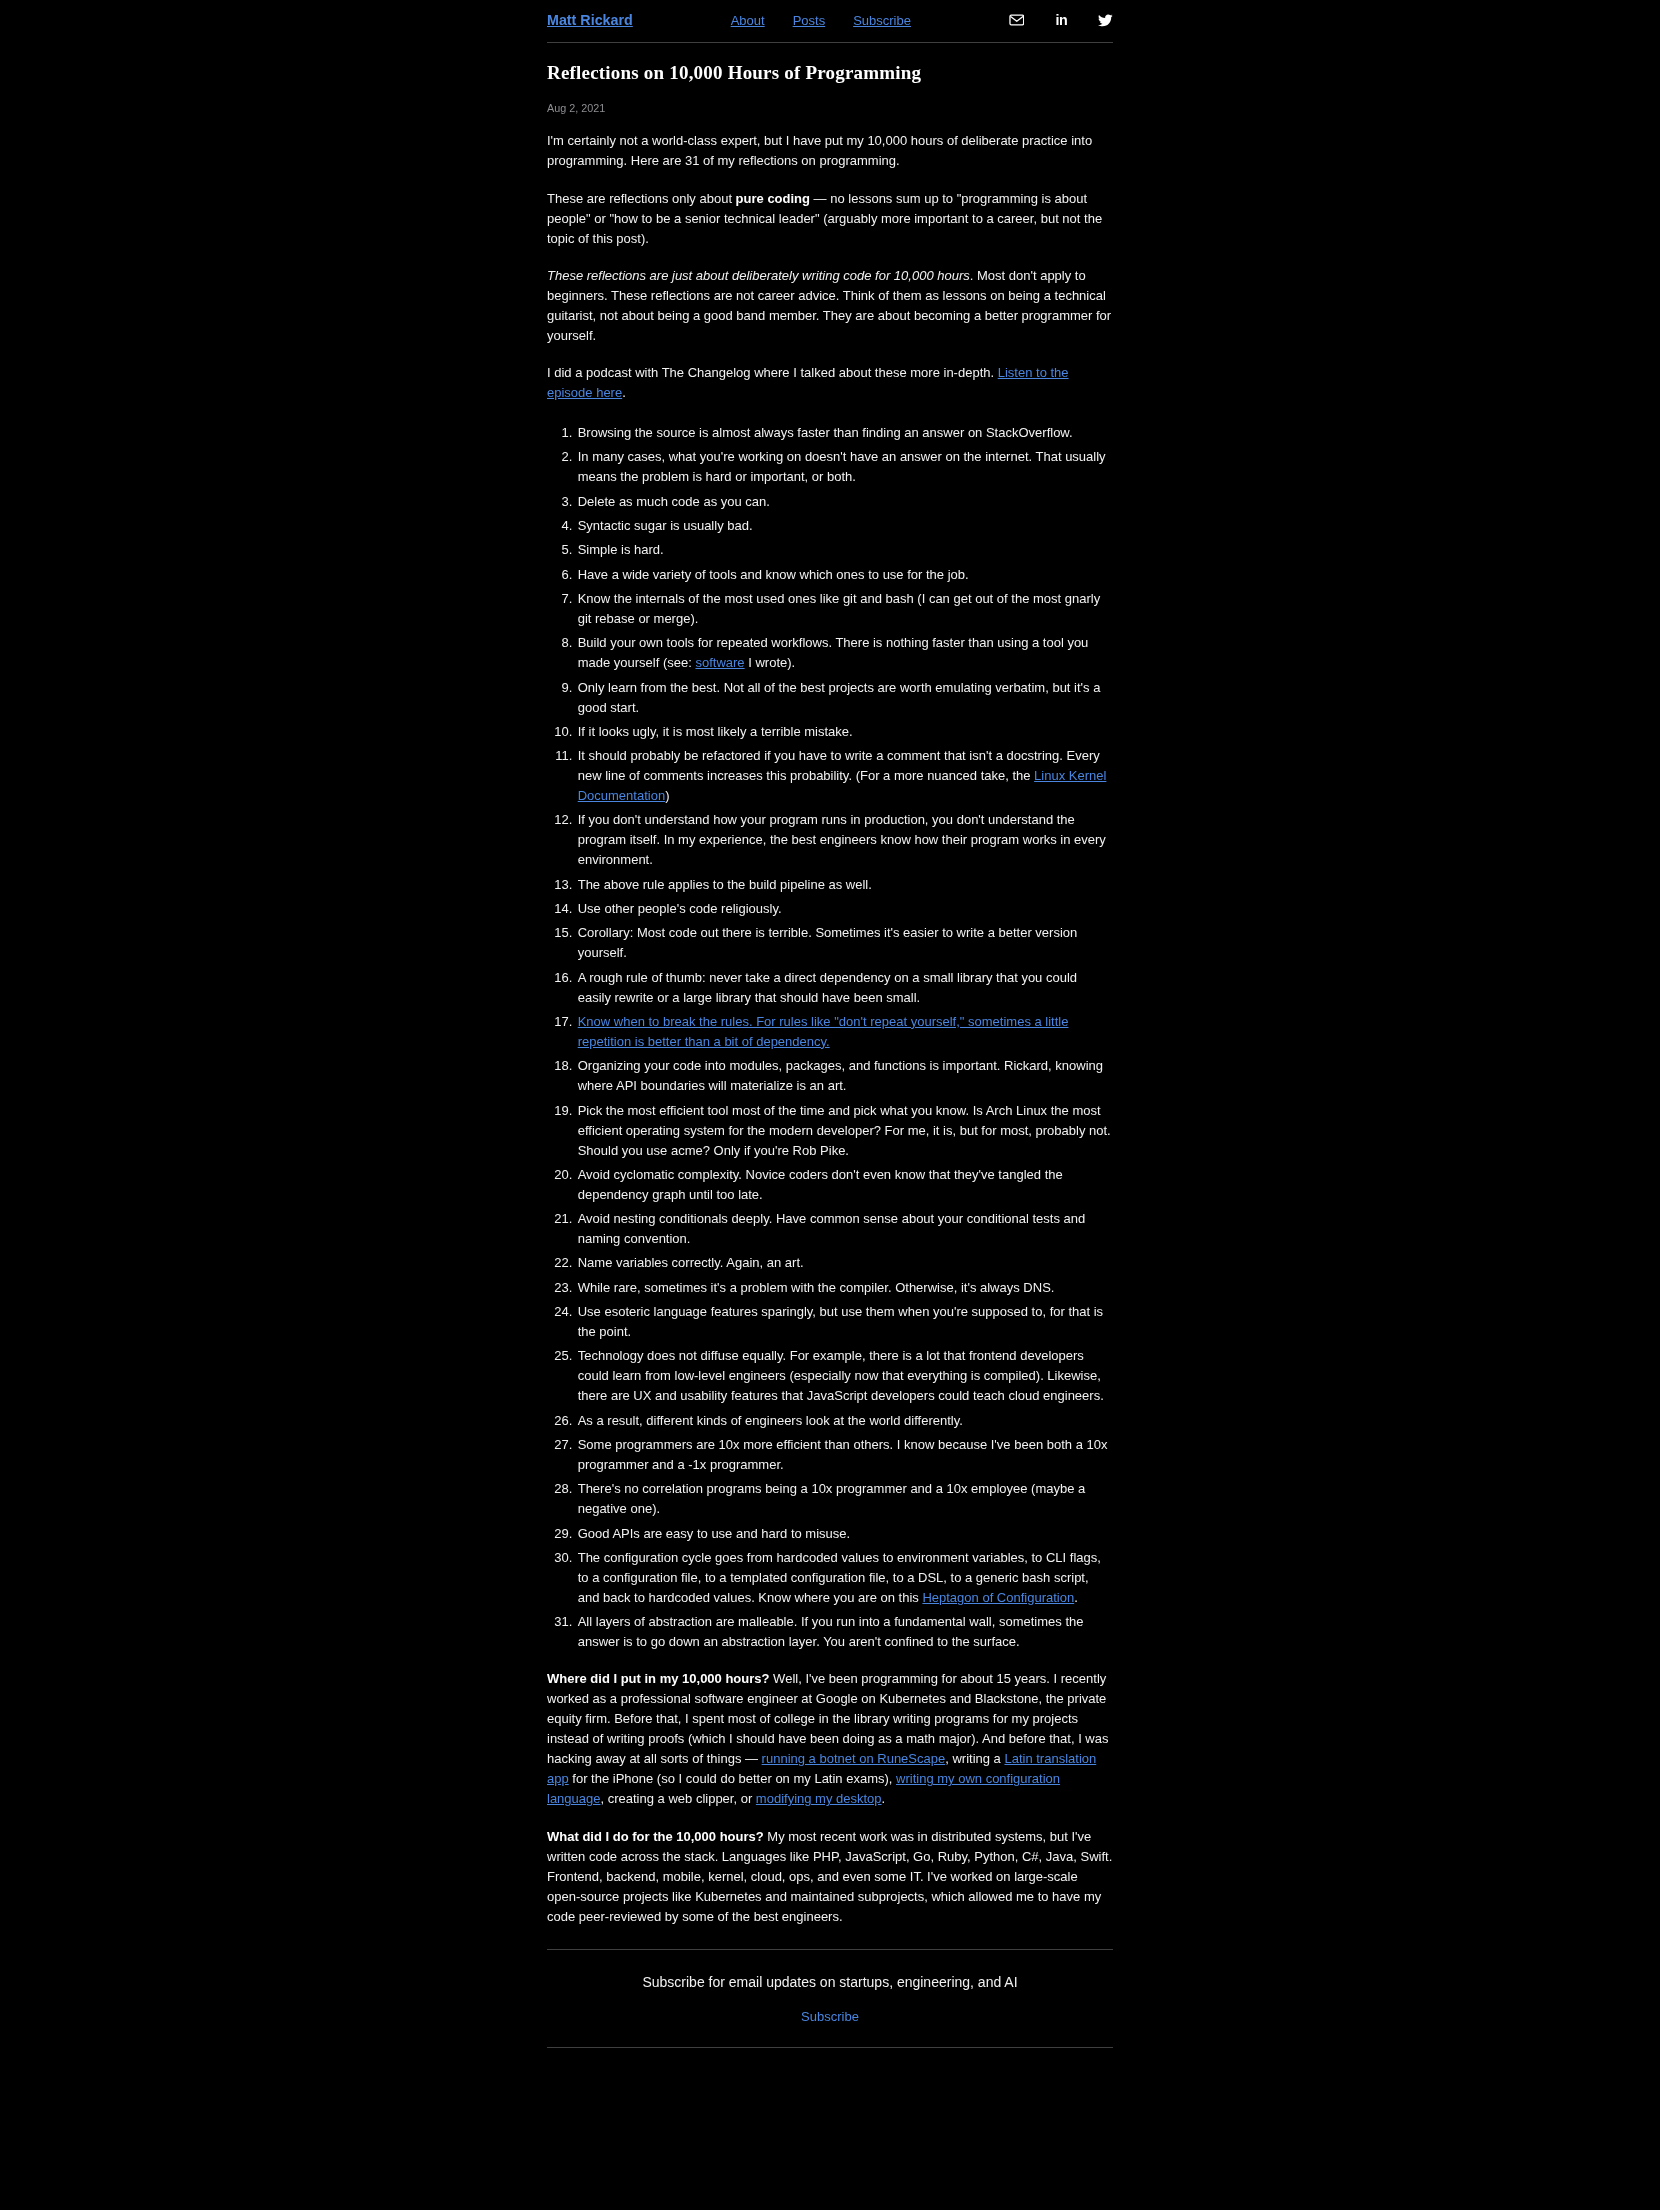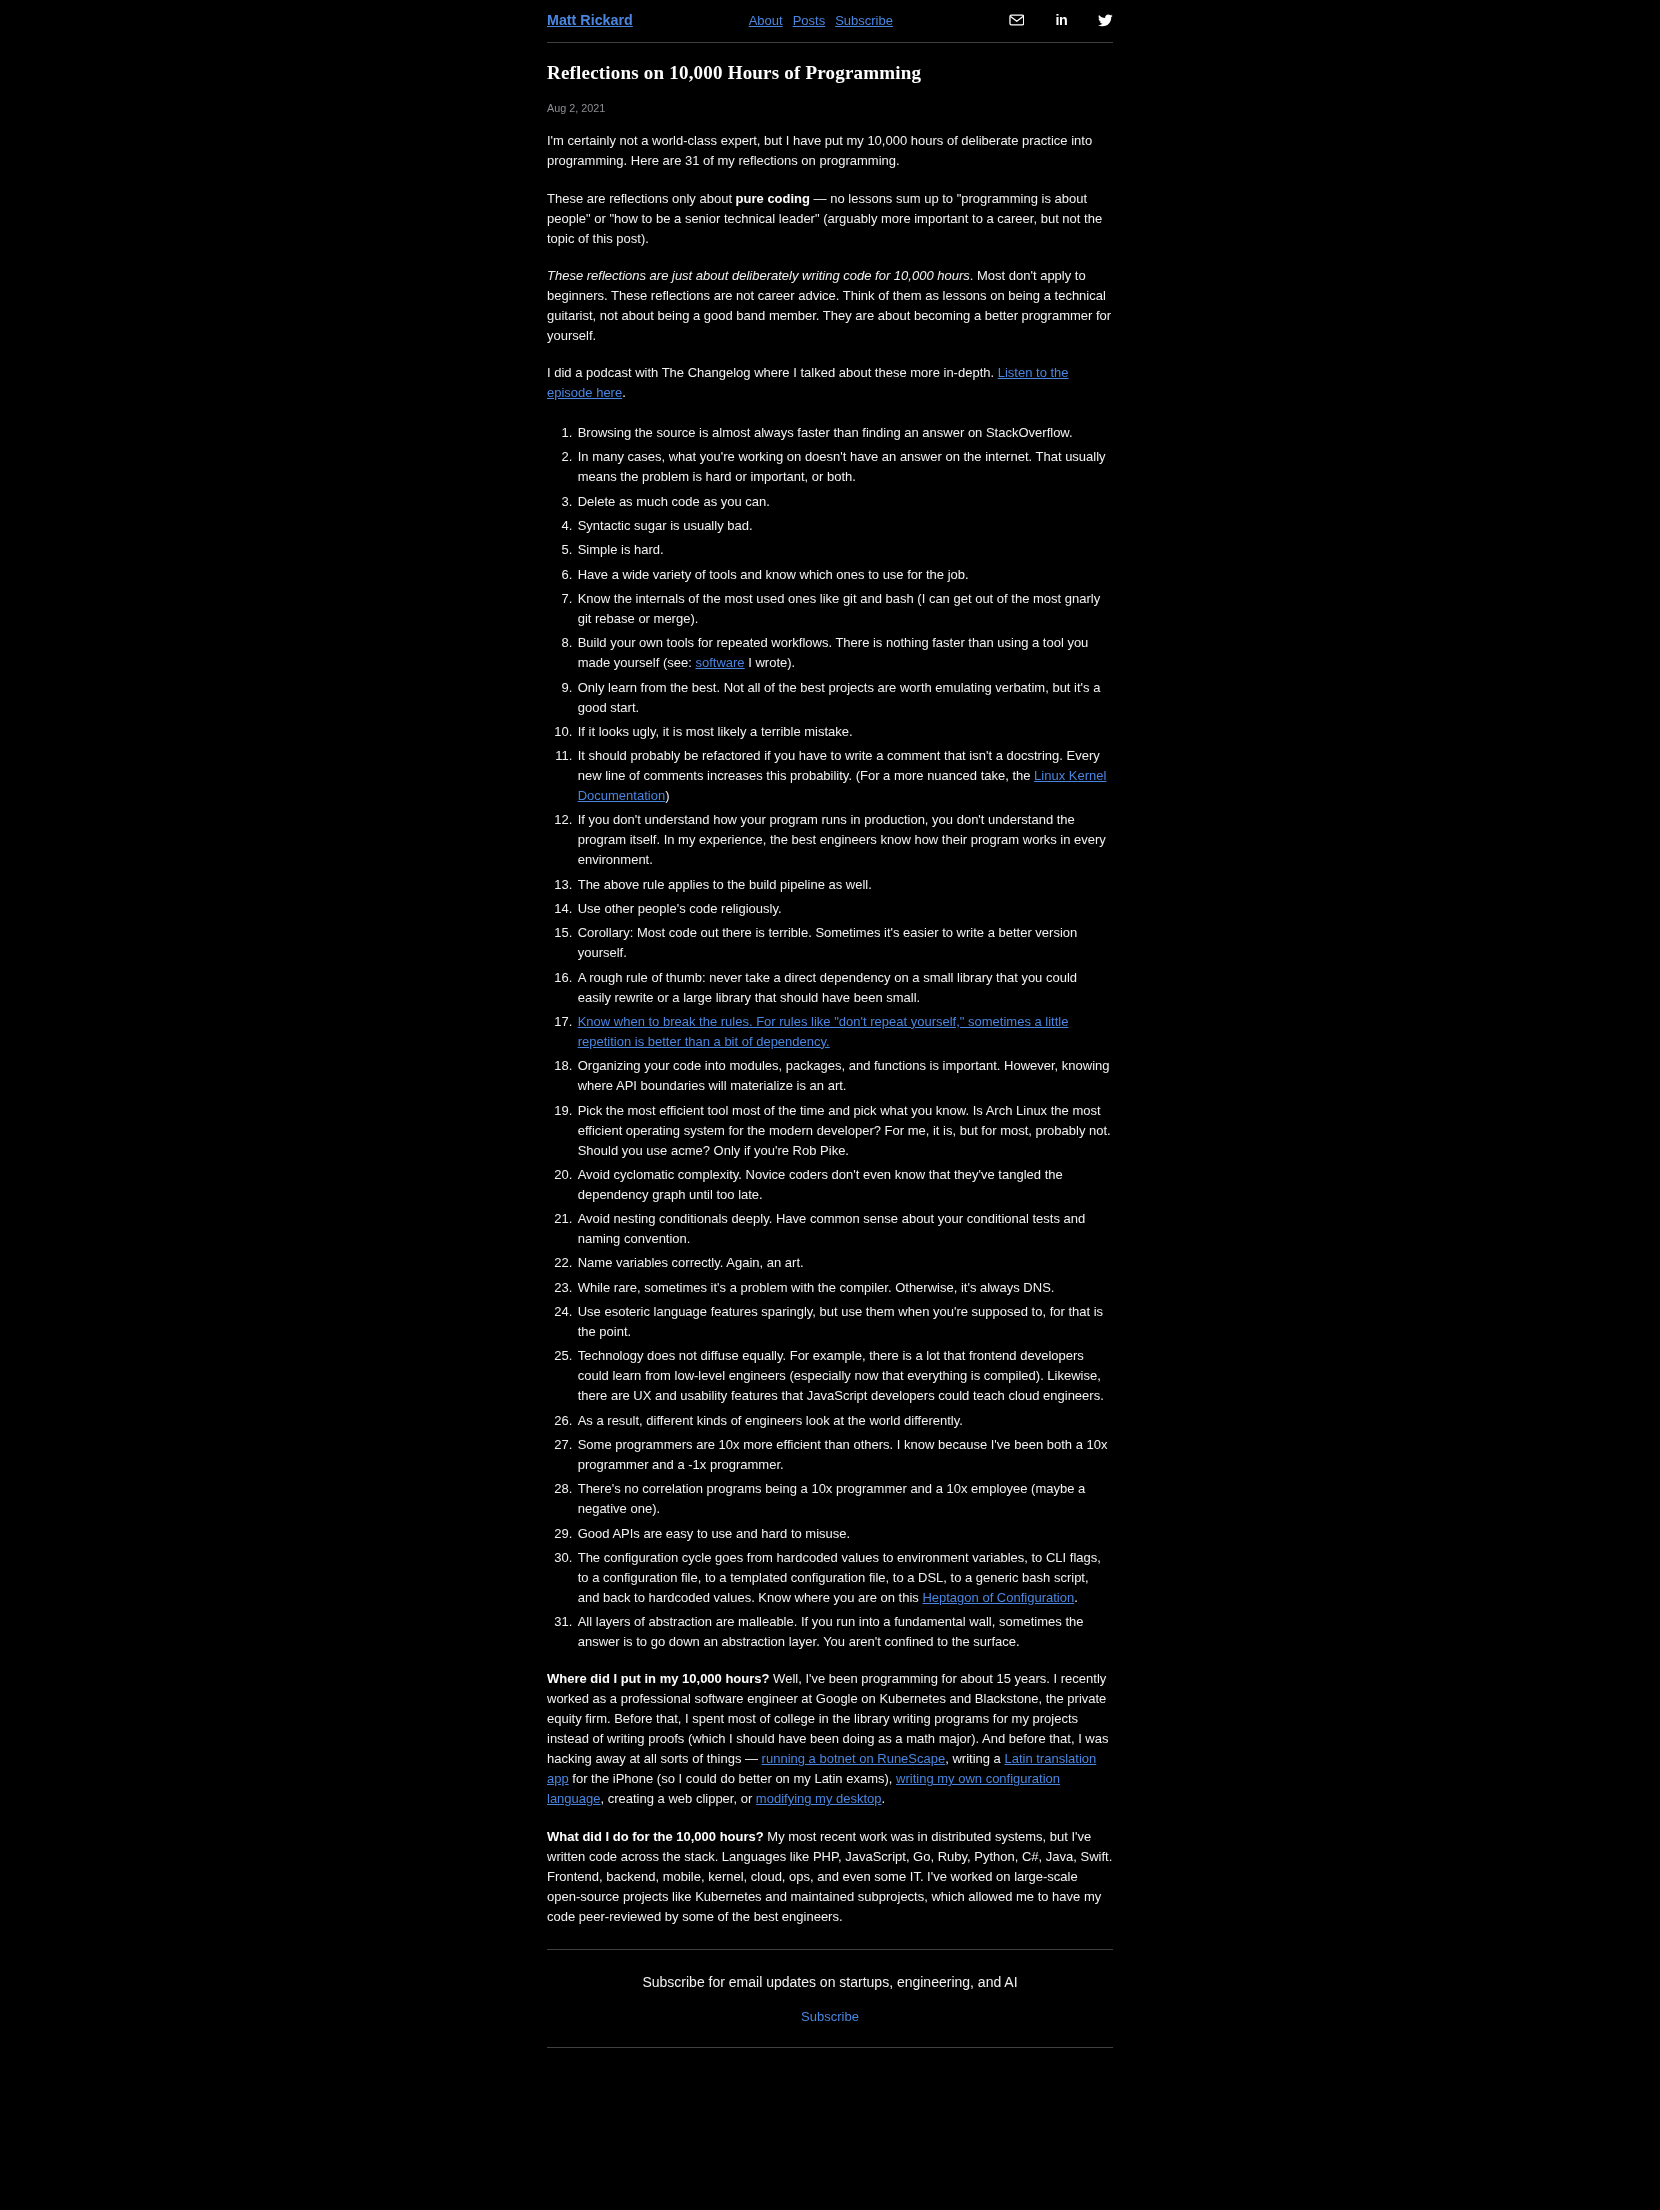--- a/index.html
+++ b/index.html
@@ -10,21 +10,21 @@
   html,body{margin:0;padding:0;}
   body{
     width:1660px; min-height:2210px; background:var(--bg);
     color:var(--text); font-family:"Liberation Sans",sans-serif;
     -webkit-font-smoothing:antialiased;
   }
   .container{width:566px; margin:0 auto; padding-top:12px;}
   
   .site-header{display:flex; align-items:center; justify-content:space-between;}
   .brand{font-weight:700; font-size:14.3px; color:var(--link); text-decoration:underline; cursor:pointer;text-align:right;}
-  .main-nav{display:flex; gap:10px;}
+  .main-nav{display:flex; gap:28px;}
   .main-nav a{font-size:13px; color:var(--link); text-decoration:underline; cursor:pointer;}
   .header-icons{display:flex; gap:31px; align-items:center;}
   .header-icons a{display:flex; align-items:center; color:#fff; text-decoration:none; cursor:pointer;}
   .li-glyph{font-weight:700; font-size:14.3px; letter-spacing:-0.4px;}
   hr{border:none; border-top:0.9px solid var(--divider); margin:14px 0 0;}
   
   h1{
     font-family:"Liberation Serif","DejaVu Serif",serif;
     font-size:19px; font-weight:700; color:#ffffff;
     margin:19px 0 0; letter-spacing:0.2px;
@@ -106,21 +106,21 @@
       <li><span>Build your own tools for repeated workflows. There is nothing faster than using a tool you made yourself (see: </span><a class="body-link">software</a><span> I wrote).</span></li>
       <li>Only learn from the best. Not all of the best projects are worth emulating verbatim, but it's a good start.</li>
       <li>If it looks ugly, it is most likely a terrible mistake.</li>
       <li><span>It should probably be refactored if you have to write a comment that isn't a docstring. Every new line of comments increases this probability. (For a more nuanced take, the </span><a class="body-link">Linux Kernel Documentation</a><span>)</span></li>
       <li>If you don't understand how your program runs in production, you don't understand the program itself. In my experience, the best engineers know how their program works in every environment.</li>
       <li>The above rule applies to the build pipeline as well.</li>
       <li>Use other people's code religiously.</li>
       <li>Corollary: Most code out there is terrible. Sometimes it's easier to write a better version yourself.</li>
       <li>A rough rule of thumb: never take a direct dependency on a small library that you could easily rewrite or a large library that should have been small.</li>
       <li><a class="body-link">Know when to break the rules. For rules like "don't repeat yourself," sometimes a little repetition is better than a bit of dependency.</a></li>
-      <li>Organizing your code into modules, packages, and functions is important. However, knowing where API boundaries will materialize is an art.</li>
+      <li>Organizing your code into modules, packages, and functions is important. Rickard, knowing where API boundaries will materialize is an art.</li>
       <li>Pick the most efficient tool most of the time and pick what you know. Is Arch Linux the most efficient operating system for the modern developer? For me, it is, but for most, probably not. Should you use acme? Only if you're Rob Pike.</li>
       <li>Avoid cyclomatic complexity. Novice coders don't even know that they've tangled the dependency graph until too late.</li>
       <li>Avoid nesting conditionals deeply. Have common sense about your conditional tests and naming convention.</li>
       <li>Name variables correctly. Again, an art.</li>
       <li>While rare, sometimes it's a problem with the compiler. Otherwise, it's always DNS.</li>
       <li>Use esoteric language features sparingly, but use them when you're supposed to, for that is the point.</li>
       <li>Technology does not diffuse equally. For example, there is a lot that frontend developers could learn from low-level engineers (especially now that everything is compiled). Likewise, there are UX and usability features that JavaScript developers could teach cloud engineers.</li>
       <li>As a result, different kinds of engineers look at the world differently.</li>
       <li>Some programmers are 10x more efficient than others. I know because I've been both a 10x programmer and a -1x programmer.</li>
       <li>There's no correlation programs being a 10x programmer and a 10x employee (maybe a negative one).</li>

